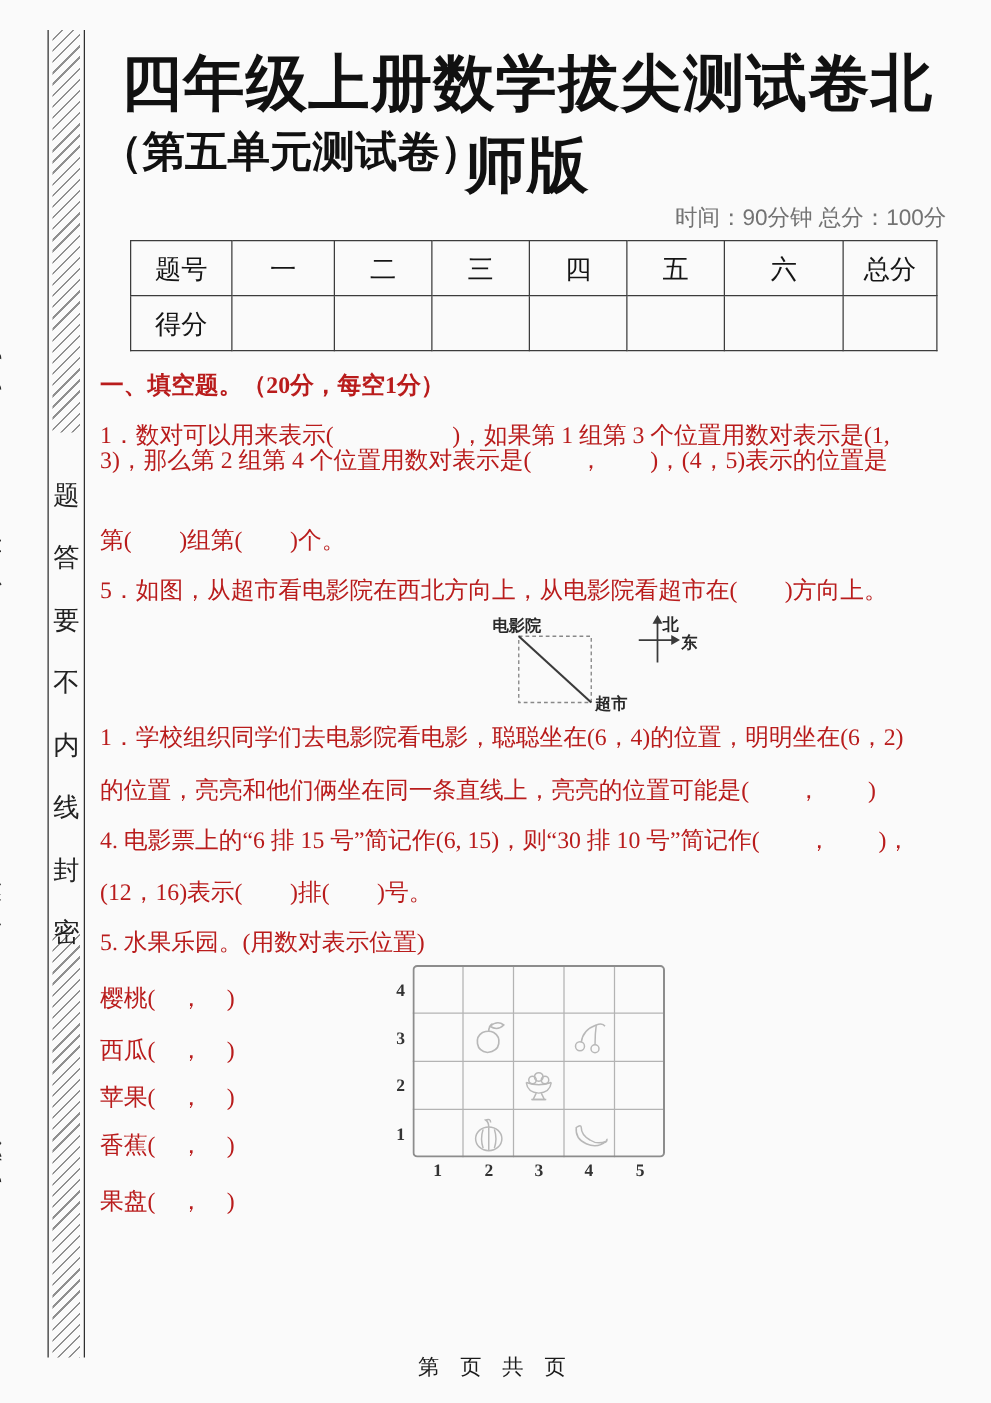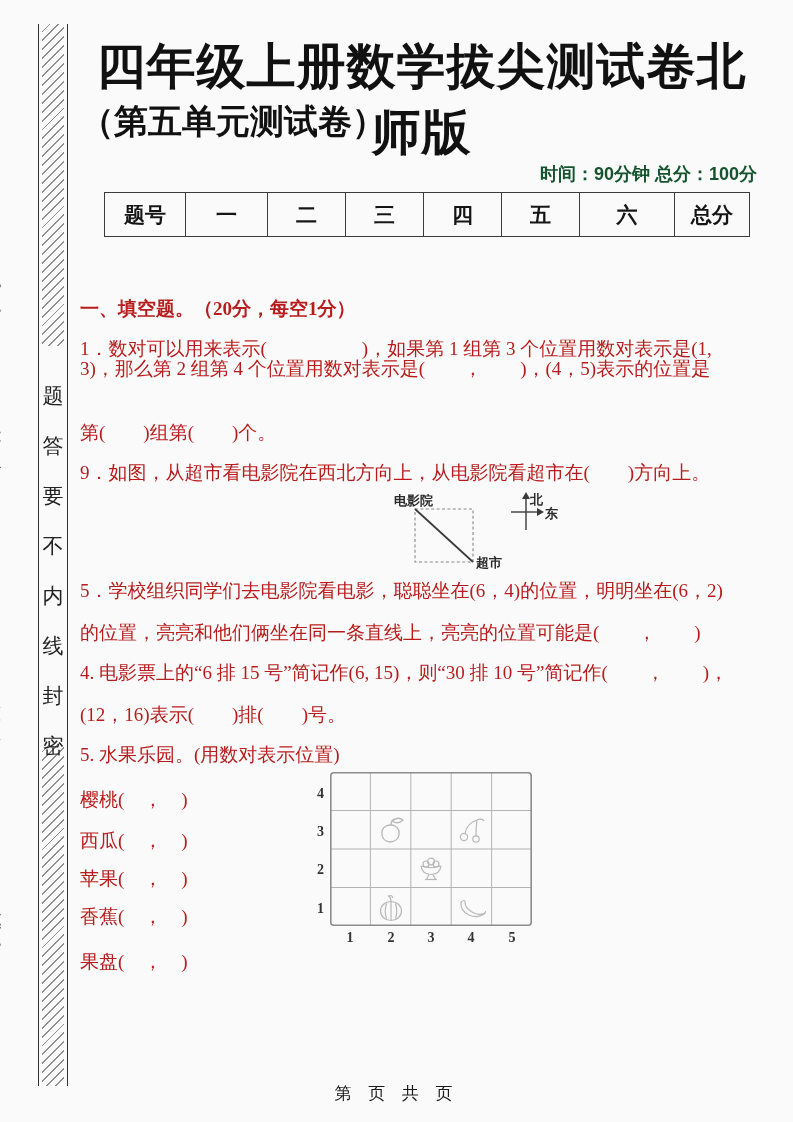--- a/index.html
+++ b/index.html
@@ -39,31 +39,31 @@
     position:absolute; left:80px; right:30px; top:34px; text-align:center;
     font-family:"Liberation Sans", sans-serif; font-weight:900; font-size:49px;
     letter-spacing:1px; color:#111;
   }
   .subtitle {
     position:absolute; left:80px; right:30px; top:99px; 
     font-family:"Liberation Sans", sans-serif; font-weight:800; font-size:34px; color:#111;
   }
   .meta {
     position:absolute; top:162px; right:36px; text-align:right;
-    font-family:"Liberation Sans", sans-serif; font-weight:700; font-size:18px; color:#14532d;
+    font-family:"Liberation Sans", sans-serif; font-weight:400; font-size:18px; color:#737373;
   }
 
   
   table.score {
     position:absolute; left:104px; top:192px; border-collapse:collapse;
     font-family:"Liberation Sans", sans-serif;
   }
   table.score td {
     border:1.4px solid #3c3c3c; height:44px; text-align:center;
-    font-size:21px; font-weight:700; color:#151515;
+    font-size:21px; font-weight:400; color:#151515;
   }
 
   
   .tline {
     position:absolute; left:80px; font-size:19px; line-height:25px;
     white-space:nowrap; color:#b91c1c;
   }
   .bold { font-weight:700; }
 
   
@@ -139,51 +139,61 @@
       <tr>
     <td>题号</td>
     <td>一</td>
     <td>二</td>
     <td>三</td>
     <td>四</td>
     <td>五</td>
     <td>六</td>
     <td>总分</td>
   </tr>
+  <tr>
+    <td>得分</td>
+    <td></td>
+    <td></td>
+    <td></td>
+    <td></td>
+    <td></td>
+    <td></td>
+    <td></td>
+  </tr>
 </tbody>
   </table>
 
 <div class="tline bold" style="top:296px">一、填空题。（20分，每空1分）</div>
 
 <div class="tline" style="top:336px">1．数对可以用来表示(　　　　　)，如果第 1 组第 3 个位置用数对表示是(1,</div>
 <div class="tline" style="top:356px">3)，那么第 2 组第 4 个位置用数对表示是(　　，　　)，(4，5)表示的位置是</div>
 <div class="tline" style="top:420px">第(　　)组第(　　)个。</div>
 
-<div class="tline" style="top:460px">9．如图，从超市看电影院在西北方向上，从电影院看超市在(　　)方向上。</div>
+<div class="tline" style="top:460px">5．如图，从超市看电影院在西北方向上，从电影院看超市在(　　)方向上。</div>
 
 <div class="q2-diagram">
   <svg width="185" height="92" viewBox="0 0 185 92">
     <g font-size="13" font-weight="bold" fill="#2a2a2a" font-family="Liberation Serif, serif">
       <text x="4" y="15" id="dg-cinema">电影院</text>
       <text x="86" y="77" id="dg-market">超市</text>
       <text x="140" y="14" id="dg-north">北</text>
       <text x="155" y="28" id="dg-east">东</text>
     </g>
     <rect x="25" y="19" width="58" height="53" fill="none" stroke="#888" stroke-width="1.1" stroke-dasharray="3 2.4"></rect>
     <line x1="25" y1="19" x2="83" y2="72" stroke="#3a3a3a" stroke-width="1.7"></line>
     <g stroke="#3a3a3a" stroke-width="1.4">
       <line x1="136" y1="6" x2="136" y2="40"></line>
       <line x1="121" y1="22" x2="150" y2="22"></line>
       <polygon points="132,9 136,2 140,9" fill="#3a3a3a" stroke="none"></polygon>
       <polygon points="147,18 154,22 147,26" fill="#3a3a3a" stroke="none"></polygon>
     </g>
   </svg>
 </div>
 
-<div class="tline" style="top:578px">5．学校组织同学们去电影院看电影，聪聪坐在(6，4)的位置，明明坐在(6，2)</div>
+<div class="tline" style="top:578px">1．学校组织同学们去电影院看电影，聪聪坐在(6，4)的位置，明明坐在(6，2)</div>
 <div class="tline" style="top:620px">的位置，亮亮和他们俩坐在同一条直线上，亮亮的位置可能是(　　，　　)</div>
 
 <div class="tline" style="top:660px">4. 电影票上的“6 排 15 号”简记作(6, 15)，则“30 排 10 号”简记作(　　，　　)，</div>
 <div class="tline" style="top:702px">(12，16)表示(　　)排(　　)号。</div>
 
 <div class="tline" style="top:742px">5. 水果乐园。(用数对表示位置)</div>
 
 <div class="tline" style="top:787px">樱桃(　，　)</div>
 <div class="tline" style="top:828px">西瓜(　，　)</div>
 <div class="tline" style="top:866px">苹果(　，　)</div>

